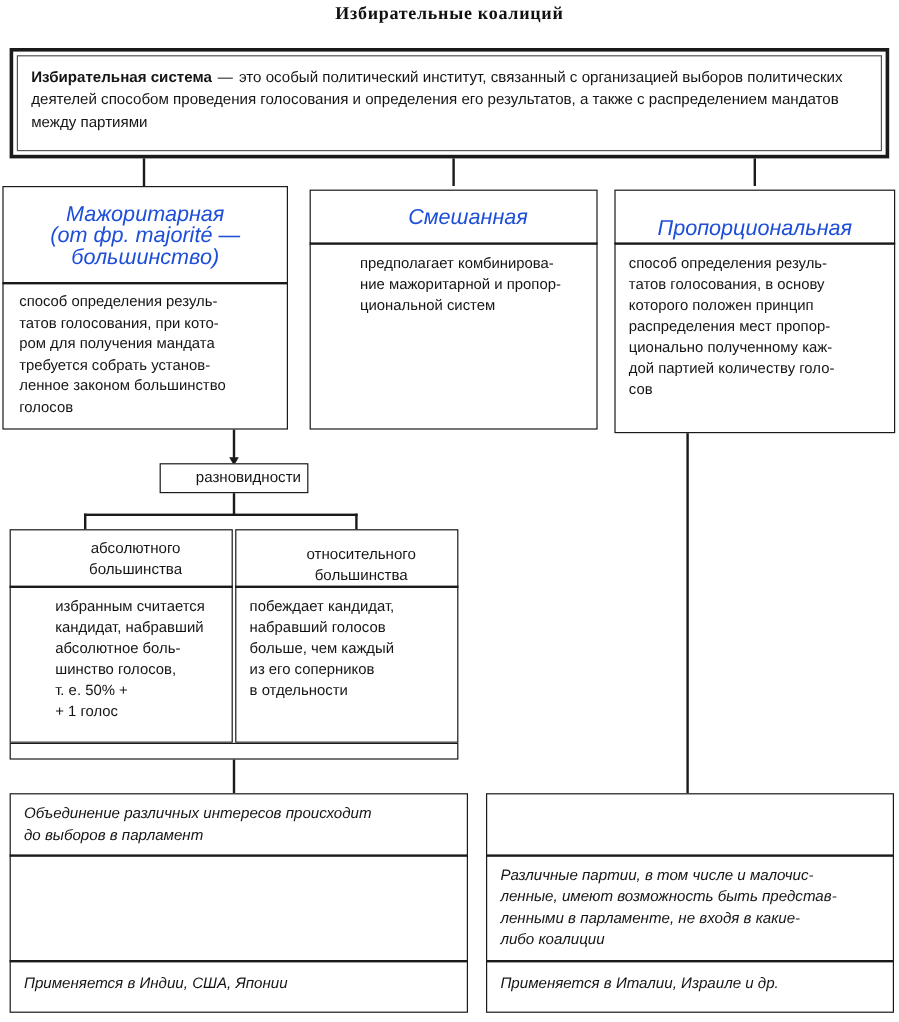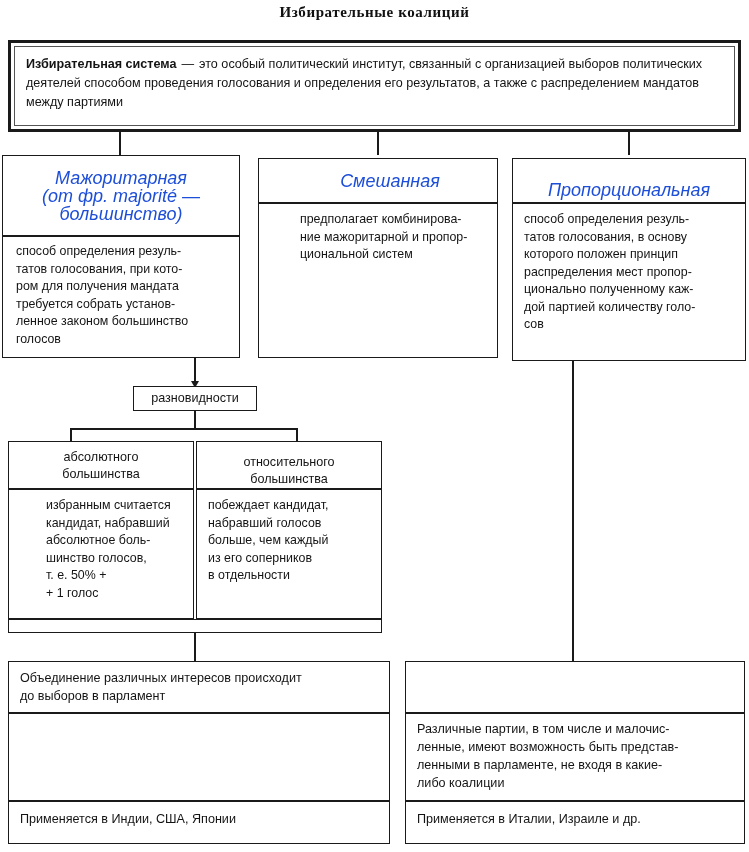--- a/index.html
+++ b/index.html
@@ -94,20 +94,21 @@
     position: absolute;
     box-sizing: border-box;
     text-align: center;
     font-size: 12.6px;
     line-height: 17px;
     color: #141414;
     display: flex;
     align-items: center;
     justify-content: center;
     white-space: pre-line;
+    margin-left: 12px;
   }
 
   
   .ln {
     position: absolute;
     background: #1a1a1a;
   }
   .ln-v { width: 1.8px; }
   .ln-h { height: 1.8px; }
 
@@ -120,20 +121,21 @@
     border-top: 7px solid #1a1a1a;
   }
 
   .cell-text {
     position: absolute;
     box-sizing: border-box;
     font-size: 12.6px;
     line-height: 18px;
     color: #141414;
     white-space: pre-line;
+    font-style: italic;
   }
 </style>
 </head>
 <body>
 
 <div id="page">
 
   <div class="page-title">Избирательные коалиций</div>
 
   <div class="box box-thick" style="left:8px; top:40px; width:733px; height:92px;"></div>

